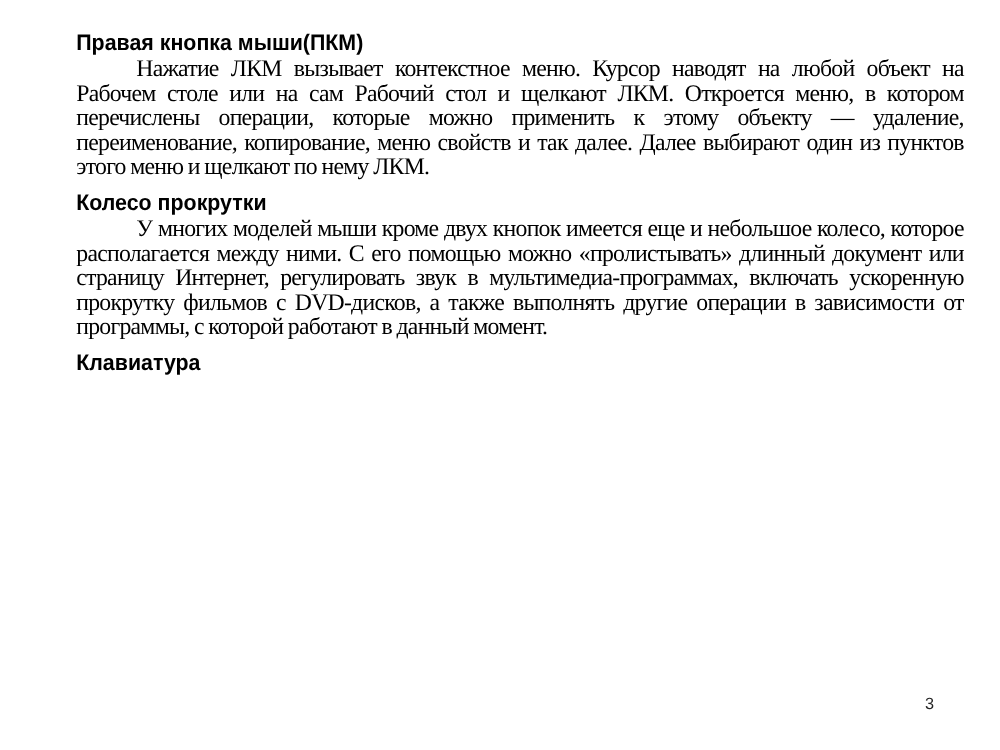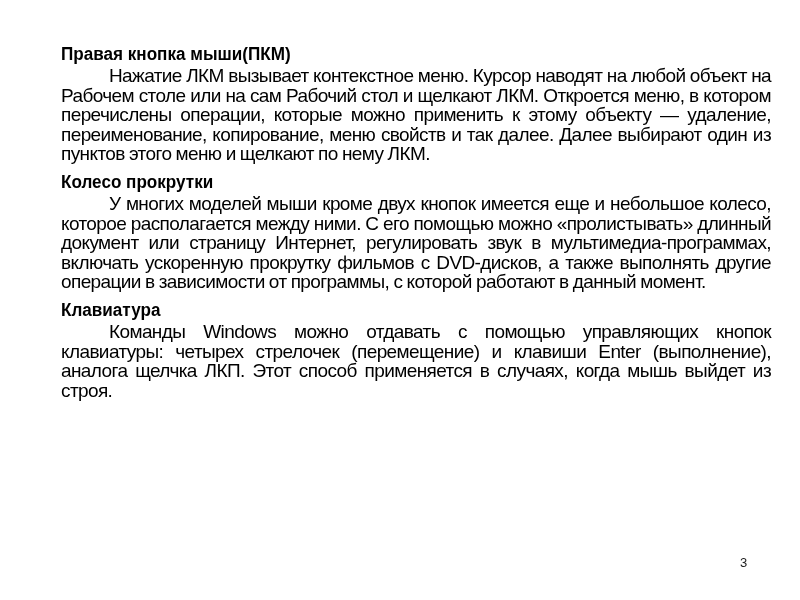--- a/index.html
+++ b/index.html
@@ -12,34 +12,33 @@
       height: 600px;
       position: relative;
       overflow: hidden;
       color: #000;
     }
     .slide {
       position: absolute;
       left: 61px;
       top: 22px;
       width: 710px;
-      margin-top: 20px;
     }
     .heading {
       font-family: "Liberation Sans", sans-serif;
       font-weight: bold;
       font-size: 18px;
       line-height: 24px;
       margin: 0;
       transform: scaleX(0.95);
       transform-origin: left center;
       white-space: nowrap;
     }
     .para {
-      font-family: Liberation Sans, sans-serif;
+      font-family: Liberation Serif, serif;
       font-size: 19px;
       line-height: 19.6px;
       text-align: justify;
       text-indent: 48px;
       margin: 0;
       letter-spacing: -0.6px;
       word-spacing: -0.5px;
     }
     .gap {
       height: 6px;
@@ -62,18 +61,17 @@
     <p class="para">Нажатие ЛКМ вызывает контекстное меню. Курсор наводят на любой объект на Рабочем столе или на сам Рабочий стол и щелкают ЛКМ. Откроется меню, в котором перечислены операции, которые можно применить к этому объекту — удаление, переименование, копирование, меню свойств и так далее. Далее выбирают один из пунктов этого меню и щелкают по нему ЛКМ.</p>
   </div>
   <div class="gap"></div>
   <div>
     <h2 class="heading">Колесо прокрутки</h2>
     <p class="para">У многих моделей мыши кроме двух кнопок имеется еще и небольшое колесо, которое располагается между ними. С его помощью можно «пролистывать» длинный документ или страницу Интернет, регулировать звук в мультимедиа-программах, включать ускоренную прокрутку фильмов с DVD-дисков, а также выполнять другие операции в зависимости от программы, с которой работают в данный момент.</p>
   </div>
   <div class="gap"></div>
   <div>
     <h2 class="heading">Клавиатура</h2>
-    <p class="para">Команды Windows можно отдавать с помощью управляющих кнопок клавиатуры: четырех стрелочек (перемещение) и клавиши Enter (выполнение), аналога щелчка ЛКП. Этот способ применяется в случаях, когда мышь выйдет из строя.</p>
     <div class="gap"></div>
   </div>
 </div>
 
 <div class="page-number">3</div>
 
 </body></html>

